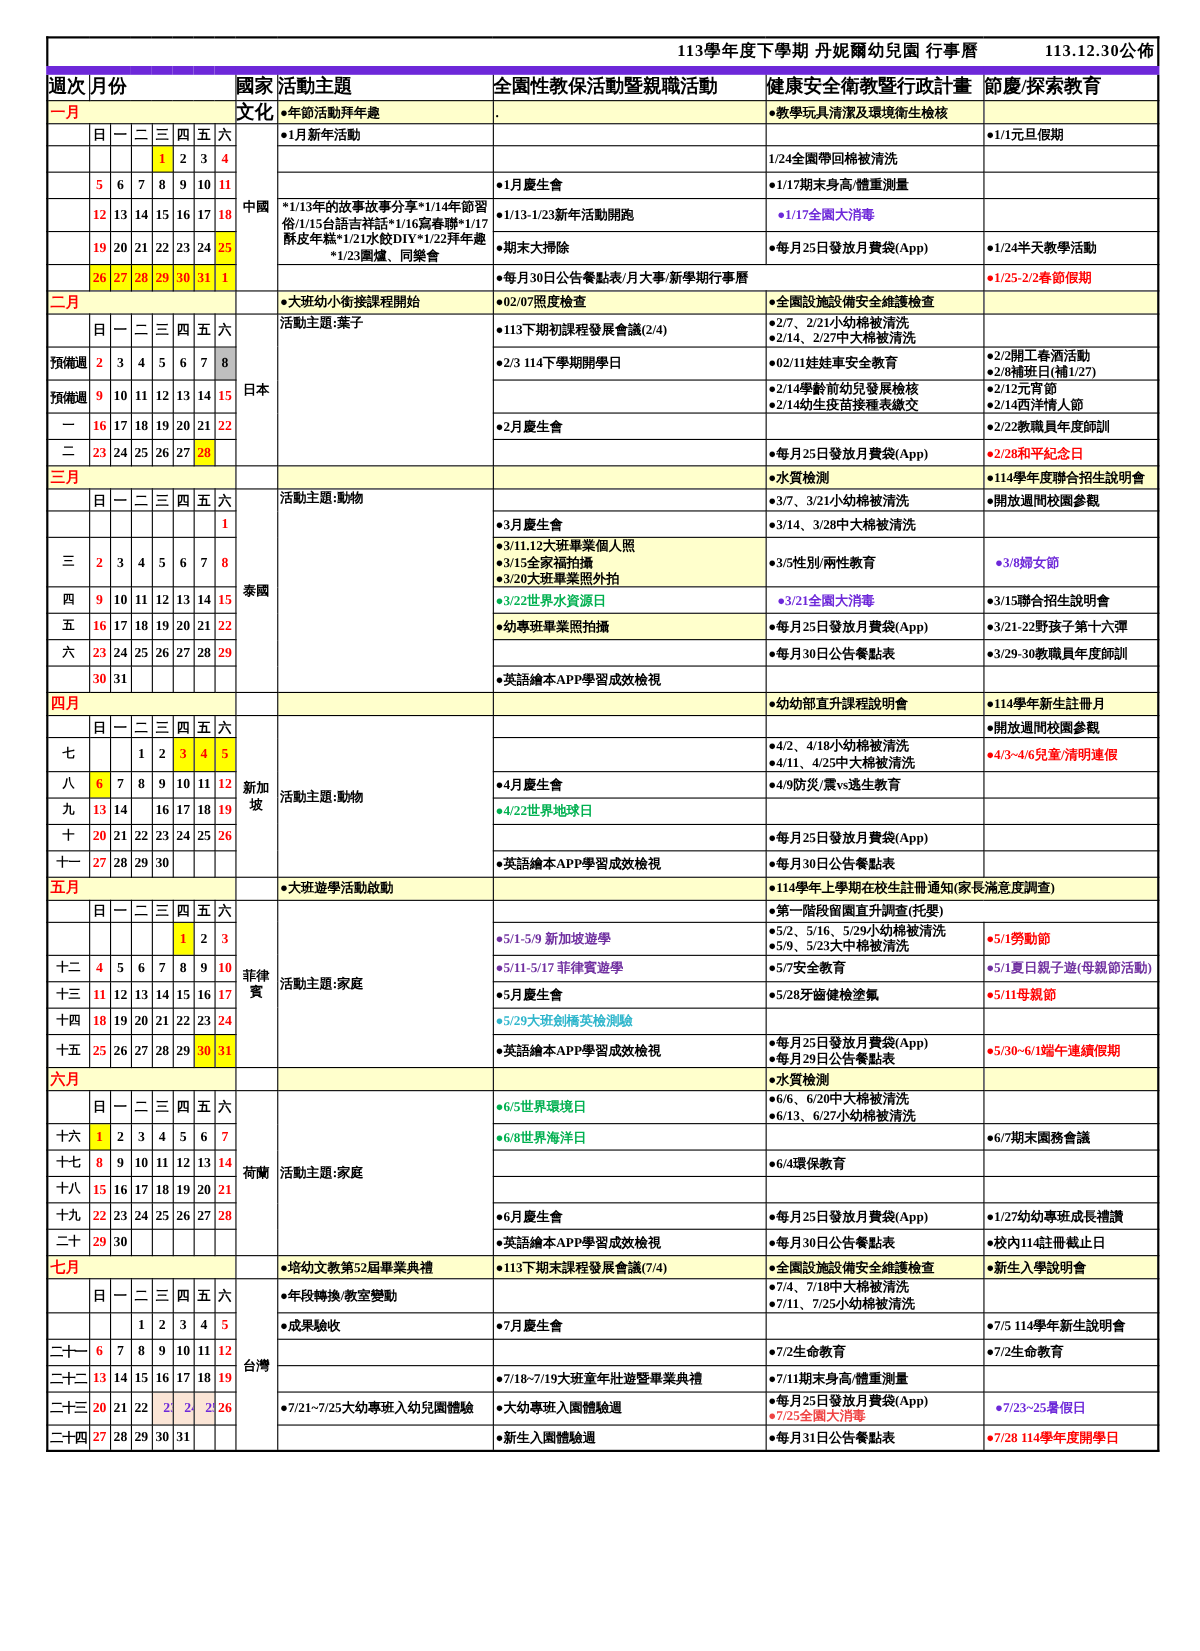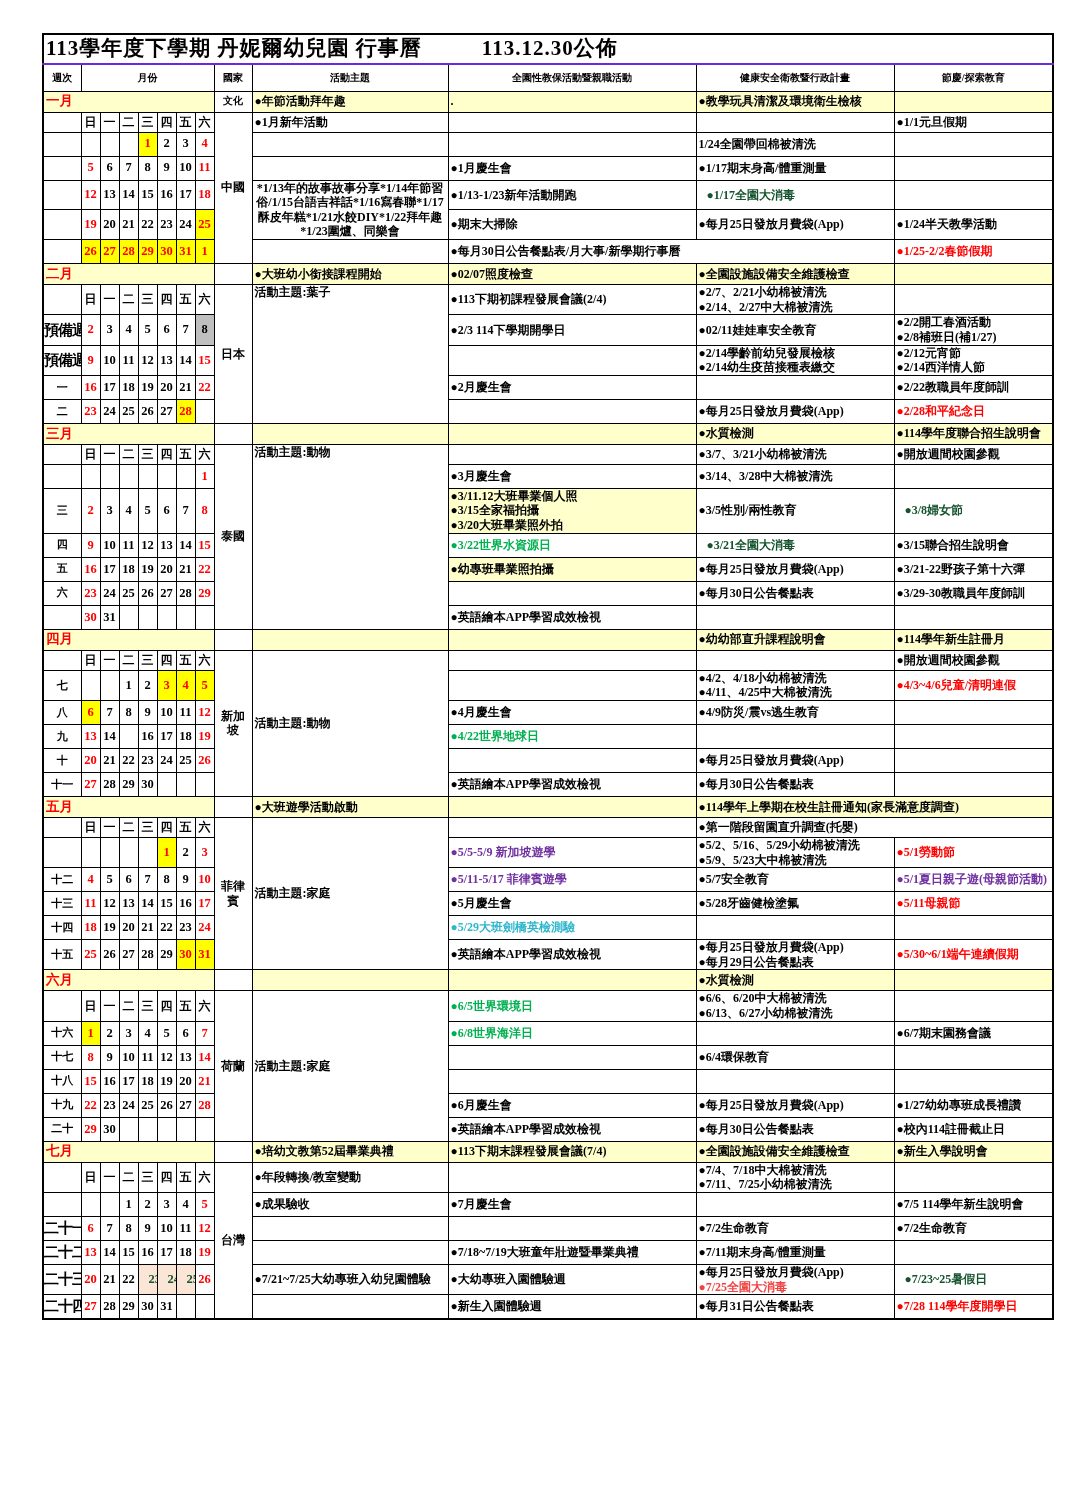--- a/index.html
+++ b/index.html
@@ -7,34 +7,34 @@
   .page{padding:33px 0 0 42px;}
   table{border-collapse:collapse;table-layout:fixed;width:1012px;border:2px solid #000;}
   tr{height:24px;}
   tr.trow{height:30px;}
   tr.chdr{height:27px;}
   tr.sec{height:21px;}
   tr.dhdr{height:20px;}
   td{border:1px solid #000;font-size:12px;font-weight:bold;color:#000;
      padding:0 2px;vertical-align:middle;white-space:pre-line;line-height:1.22;
      overflow:hidden;text-align:left;}
-  td.title{font-size:21px;text-align:left;border-bottom:2px solid #6d28d9;letter-spacing:1px;}
-  td.hd{text-align:center;font-size:10px;padding:0;}
+  td.title{font-size:15px;text-align:right;border-bottom:8px solid #6d28d9;letter-spacing:1px;}
+  td.hd{font-size:17px;padding:0;}
   td.d{text-align:center;font-size:12.5px;padding:0;}
   td.dh{text-align:center;font-size:12px;padding:0;}
   td.w{text-align:center;font-size:11px;padding:0;}
-  td.ws{font-size:15px;letter-spacing:-1px;white-space:nowrap;}
+  td.ws{font-size:12px;letter-spacing:-1px;white-space:nowrap;}
   td.cty{text-align:center;word-break:break-all;font-size:12px;padding:0 1px;font-family:Liberation Serif, serif;}
   td.sy{background:#FFFFCC;}
   td.mon{color:#FF0000;font-size:13.5px;}
   td.hy{background:#FFFF00;}
   td.gy{background:#BFBFBF;}
   td.pc{background:#FBE5D6;}
   td.r{color:#FF0000;}
-  td.b{color:#14532d;padding-left:10px;}
+  td.b{color:#6d28d9;padding-left:10px;}
   td.g{color:#00B050;margin-top:35px;}
   td.p{color:#7030A0;}
   td.t2{color:#2FB6CC;}
   td.cen{text-align:center;}
   td.top{vertical-align:top;}
   span.b{color:#ef4444;}
 </style>
 </head>
 <body>
 
@@ -453,21 +453,21 @@
         </tr>
         <tr>
           <td class="w"></td>
           <td class="d"></td>
           <td class="d"></td>
           <td class="d"></td>
           <td class="d"></td>
           <td class="d hy r">1</td>
           <td class="d">2</td>
           <td class="d r">3</td>
-          <td class="p">●5/5-5/9  新加坡遊學</td>
+          <td class="p">●5/1-5/9  新加坡遊學</td>
           <td>●5/2、5/16、5/29小幼棉被清洗
 ●5/9、5/23大中棉被清洗</td>
           <td class="r">●5/1勞動節</td>
         </tr>
         <tr>
           <td class="w">十二</td>
           <td class="d r">4</td>
           <td class="d">5</td>
           <td class="d">6</td>
           <td class="d">7</td>

